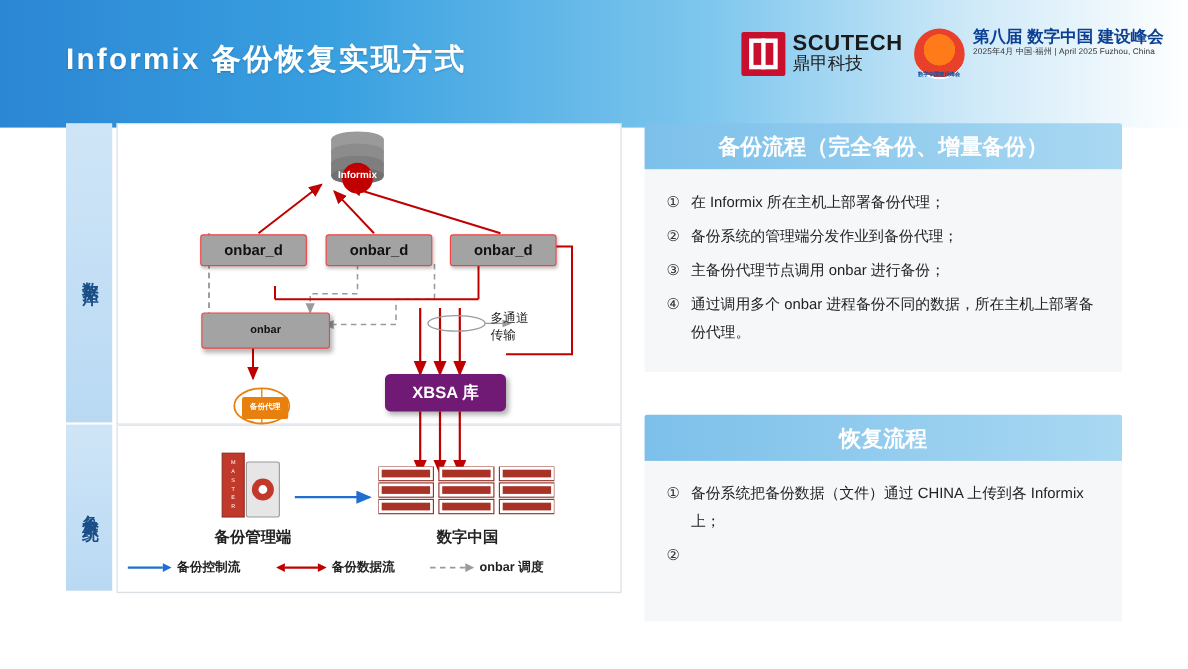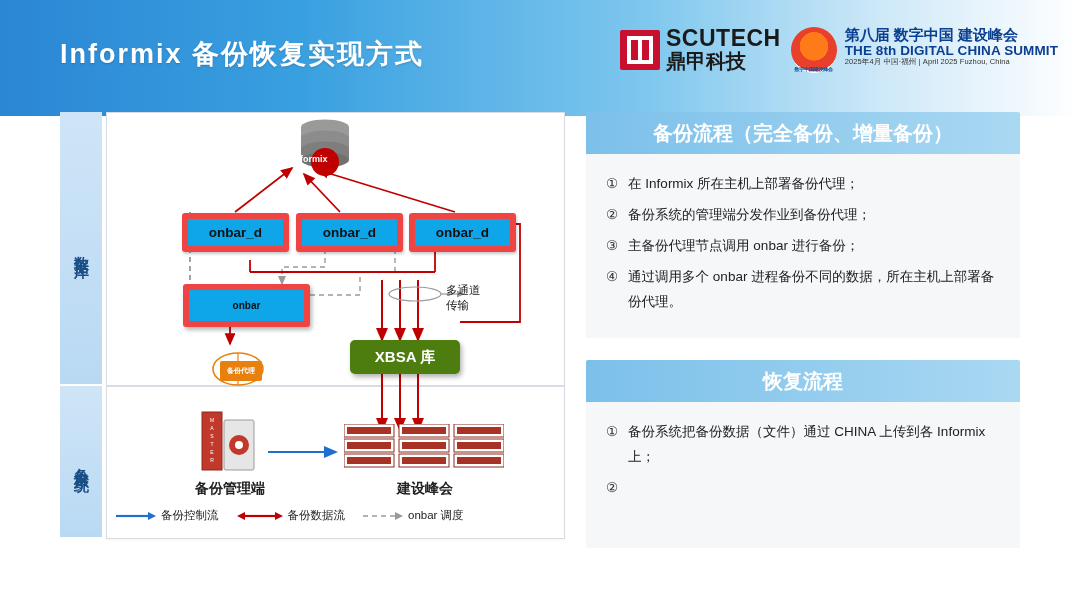--- a/index.html
+++ b/index.html
@@ -27,22 +27,22 @@
   .logo-mark {
     width:40px; height:40px; background:#c8102e; position:relative; border-radius:2px;
   }
   .logo-mark:before{
     content:""; position:absolute; left:7px; top:6px; width:26px; height:28px;
     border:4px solid #fff; box-sizing:border-box;
   }
   .logo-mark:after{
     content:""; position:absolute; left:18px; top:6px; width:4px; height:28px; background:#fff;
   }
-  .logo-txt-en { font-size:23px; font-weight:bold; color:#1a1a1a; line-height:1.05; letter-spacing:.5px;}
-  .logo-txt-cn { font-size:20px; font-weight:bold; color:#1a1a1a; line-height:1.15;}
+  .logo-txt-en { font-size:20px; font-weight:bold; color:#1a1a1a; line-height:1.05; letter-spacing:.5px;}
+  .logo-txt-cn { font-size:16px; font-weight:normal; color:#1a1a1a; line-height:1.15;}
   .summit { display:flex; align-items:flex-start; gap:8px; }
   .summit-emblem {
     width:46px; height:46px; border-radius:50%;
     background:radial-gradient(circle at 50% 42%, #ff7a18 0 40%, #e8402a 41% 70%, #ffffff 71% 100%);
     position:relative;
   }
   .summit-emblem span{
     position:absolute; left:0; right:0; bottom:1px; text-align:center;
     font-size:5px; color:#1852a0; font-weight:bold; letter-spacing:-.2px;
   }
@@ -66,56 +66,56 @@
   .panel {
     position:absolute; left:46px; background:#ffffff; border:1px solid #d8dde3;
     box-shadow:0 1px 2px rgba(0,0,0,.05);
   }
   .p-db { top:0; width:457px; height:272px; }
   .p-bk { top:274px; width:457px; height:151px; }
 
   
   .dg { position:absolute; left:0; top:0; width:505px; height:425px; }
   .box {
-    position:absolute; background:#0ea5e9; border:6px solid #ef4444; border-radius:3px;
+    position:absolute; background:#a3a3a3; border:1px solid #ef4444; border-radius:3px;
     font-weight:bold; font-size:13.5px; color:#111;
     display:flex; align-items:center; justify-content:center;
     box-shadow:1px 2px 3px rgba(0,0,0,.22);
   }
   .onbar-main { box-shadow:2px 3px 4px rgba(0,0,0,.28); }
   .xbsa {
-    position:absolute; background:#4d7c0f; border-radius:5px; color:#fff;
+    position:absolute; background:#701a75; border-radius:5px; color:#fff;
     font-weight:bold; font-size:15px; display:flex; align-items:center; justify-content:center;
     box-shadow:2px 3px 5px rgba(0,0,0,.3);
   }
   .dbcyl { position:absolute; }
   .agent-badge{
     position:absolute; background:#e8800d; color:#fff; font-size:7px; font-weight:bold;
     border-radius:2px; display:flex; align-items:center; justify-content:center; text-align:center;
     line-height:1.1; padding:2px 3px;
   }
   .lbl { position:absolute; font-size:11.5px; color:#222; line-height:1.3; }
   .legend { position:absolute; left:56px; top:396px; width:440px; font-size:11.5px; color:#222;}
-  .legend-row { display:flex; align-items:center; gap:2px; }
+  .legend-row { display:flex; align-items:center; gap:16px;font-weight:bold; }
   .legend-item { display:flex; align-items:center; gap:5px; margin-right:16px;}
 
   
   .rblock { position:absolute; left:586px; width:434px; }
   .rhead {
     height:42px; background:linear-gradient(90deg,#7cc0ea,#a9d8f2);
     color:#ffffff; font-weight:bold; font-size:20px;
     display:flex; align-items:center; justify-content:center;
     border-radius:2px 2px 0 0;
   }
   .rbody { background:#f5f7f8; padding:18px 20px 16px 20px; }
   .ritem { display:flex; gap:10px; font-size:13.5px; color:#222; line-height:1.85; margin-bottom:6px;}
   .num { color:#333; flex:0 0 auto; }
   .b1 { top:112px; }
   .b1 .rbody { height:150px; }
-  .b2 { top:360px; }
+  .b2 { top:377px; }
   .b2 .rbody { height:112px; }
 </style>
 </head>
 <body>
 
 <div class="header">
   <div class="header-title">Informix 备份恢复实现方式</div>
 
   <div class="logos">
     <div class="logo-scutech">
@@ -124,21 +124,20 @@
         <div class="logo-txt-en">SCUTECH</div>
         <div class="logo-txt-cn">鼎甲科技</div>
       </div>
     </div>
     <div class="summit">
       <div class="summit-emblem">
         <span>数字中国建设峰会</span>
       </div>
       <div class="summit-text">
         <div class="summit-l1">第八届 数字中国 建设峰会</div>
-        <div class="summit-l2">THE 8th DIGITAL CHINA SUMMIT</div>
         <div class="summit-l3">2025年4月 中国·福州  |  April 2025  Fuzhou, China</div>
       </div>
     </div>
   </div>
 </div>
 
 <div class="diagram">
 
   <div class="sidelabel sl-db">
     <span>数据库</span>
@@ -213,21 +212,21 @@
       <ellipse cx="33" cy="9" rx="24" ry="7.5" fill="#9a9a9a"></ellipse>
       <rect x="9" y="9" width="48" height="11" fill="#9a9a9a"></rect>
       <ellipse cx="33" cy="20" rx="24" ry="7.5" fill="#8c8c8c"></ellipse>
       <rect x="9" y="20" width="48" height="11" fill="#8c8c8c"></rect>
       <ellipse cx="33" cy="31" rx="24" ry="7.5" fill="#7e7e7e"></ellipse>
       <rect x="9" y="31" width="48" height="11" fill="#7e7e7e"></rect>
       <ellipse cx="33" cy="42" rx="24" ry="7.5" fill="#707070"></ellipse>
       <circle cx="33" cy="44" r="14" fill="#c00000"></circle>
     </svg>
   </div>
-  <div style="position:absolute; left:232px; top:42px; width:66px; text-align:left; color:#fff; font-size:9px; font-weight:bold;">Informix</div>
+  <div style="position:absolute; left:232px; top:42px; width:66px; text-align:center; color:#fff; font-size:9px; font-weight:bold;">Informix</div>
 
   <div class="box" style="left:122px; top:101px; width:95px; height:27px;">onbar_d</div>
   <div class="box" style="left:236px; top:101px; width:95px; height:27px;">onbar_d</div>
   <div class="box" style="left:349px; top:101px; width:95px; height:27px;">onbar_d</div>
 
   <div class="box onbar-main" style="left:123px; top:172px; width:115px; height:31px; font-size:10px;">onbar</div>
 
   <div style="position:absolute; left:151px; top:234px; width:54px; height:46px;">
     <svg width="54" height="46" viewBox="0 0 54 46">
       <ellipse cx="27" cy="23" rx="25" ry="16" fill="none" stroke="#e8800d" stroke-width="1.6"></ellipse>
@@ -279,21 +278,21 @@
           <rect x="58" y="18" width="44" height="7"></rect>
           <rect x="113" y="18" width="44" height="7"></rect>
         <rect x="3" y="33" width="44" height="7"></rect>
           <rect x="58" y="33" width="44" height="7"></rect>
           <rect x="113" y="33" width="44" height="7"></rect>
       </g>
     </svg>
   </div>
 
   <div style="position:absolute; left:120px; top:368px; width:100px; text-align:center; font-weight:bold; font-size:14px;">备份管理端</div>
-  <div style="position:absolute; left:300px; top:368px; width:130px; text-align:center; font-weight:bold; font-size:14px;">建设峰会</div>
+  <div style="position:absolute; left:300px; top:368px; width:130px; text-align:center; font-weight:bold; font-size:14px;">数字中国</div>
 
   <div class="legend">
     <div class="legend-row">
       <div class="legend-item">
         <svg width="40" height="10">
           <path d="M0,5 L32,5" stroke="#1f6fd0" stroke-width="2.2"></path>
           <path d="M32,1 L40,5 L32,9 z" fill="#1f6fd0"></path>
         </svg>
         <span>备份控制流</span>
       </div>

